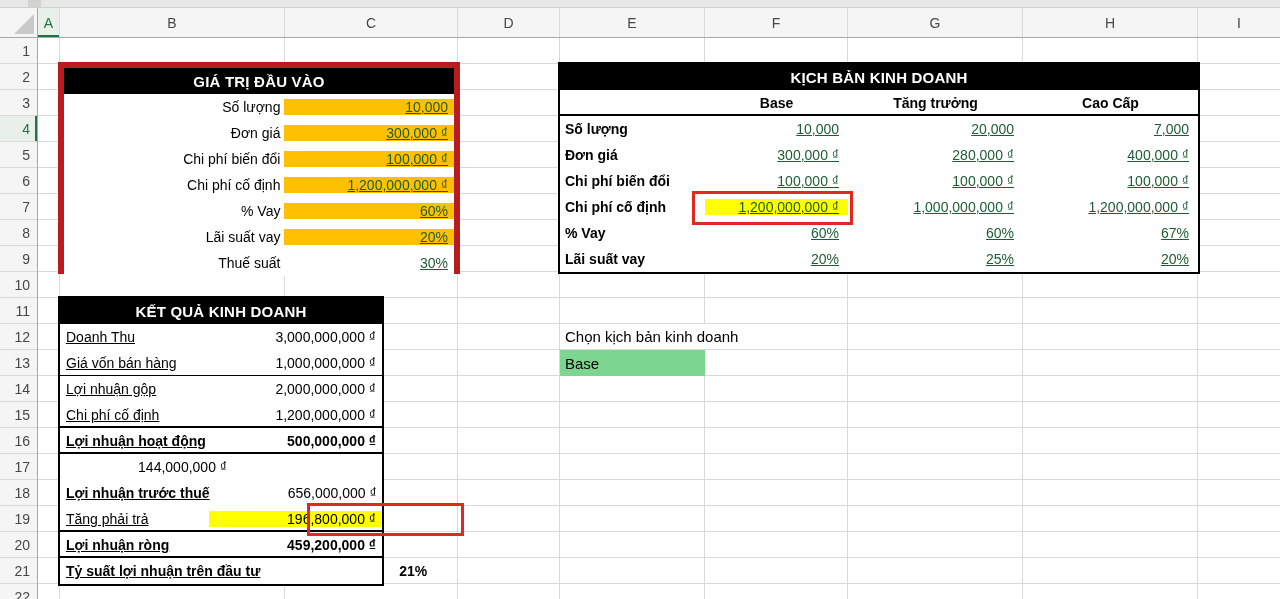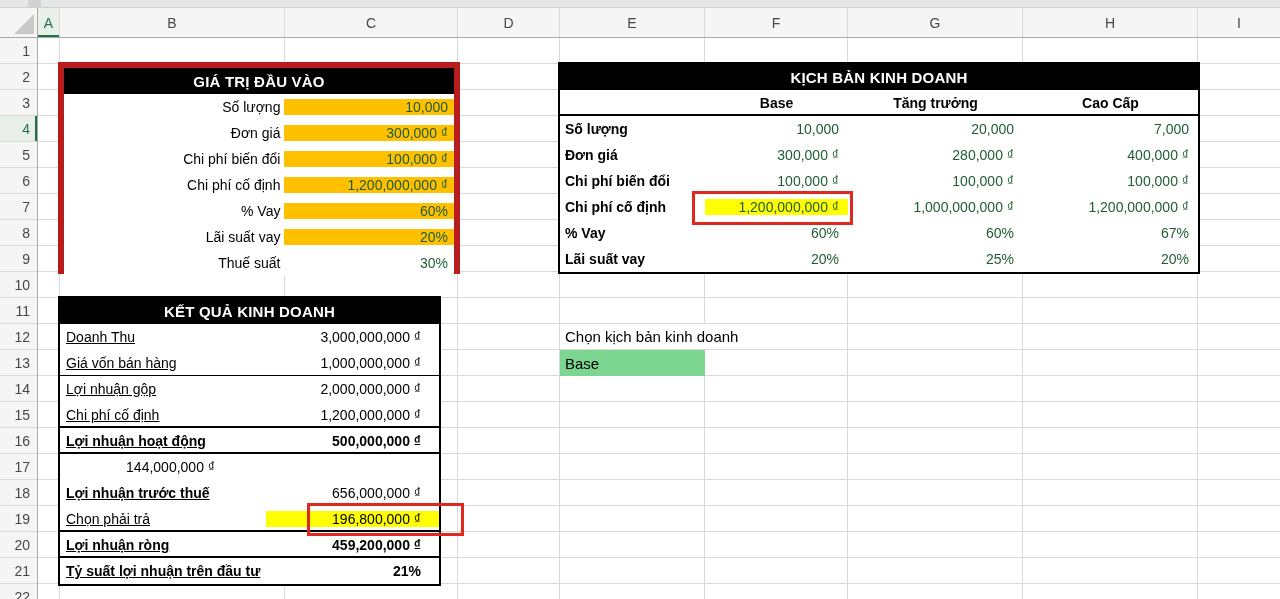--- a/index.html
+++ b/index.html
@@ -42,21 +42,21 @@
       linear-gradient(#d9d9d9,#d9d9d9),
       repeating-linear-gradient(to bottom, transparent 0px, transparent 25px, #d9d9d9 25px, #d9d9d9 26px);
     background-size:1px 100%,1px 100%,1px 100%,1px 100%,1px 100%,1px 100%,1px 100%,1px 100%,100% 100%;
     background-position:21px 0,246px 0,419px 0,521px 0,666px 0,809px 0,984px 0,1159px 0,0 0;
     background-repeat:no-repeat,no-repeat,no-repeat,no-repeat,no-repeat,no-repeat,no-repeat,no-repeat,repeat; }
 
   
   .band { height:26px; background:#000; color:#fff; font-weight:bold; font-size:15px;
           display:flex; align-items:center; justify-content:center; letter-spacing:.2px; }
   .xrow { display:flex; height:26px; align-items:center; font-size:14px; background:#fff; }
-  .green { color:#1e5c33; }
+  .green { color:#1e5c33;text-decoration:underline; }
 
   
   .t1 { position:absolute; left:58px; top:62px; width:402px; height:212px;
         border:6px solid #b91c1c; background:#fff; }
   .t1 .lab { width:225px; text-align:right; padding-right:4px; color:#000; white-space:nowrap; }
   .t1 .val { width:173px; text-align:right; padding-right:6px; white-space:nowrap; }
   .t1 .orange { background:#ffc000; }
 
   
   .t2 { position:absolute; left:558px; top:62px; width:642px; height:212px;
@@ -64,24 +64,24 @@
   .t2 .subhead { box-shadow:inset 0 -2px 0 #000; font-weight:bold; }
   .t2 .sh-lab { width:145px; }
   .t2 .sh { text-align:center; }
   .t2 .sh.c1 { width:143px; } .t2 .sh.c2 { width:175px; } .t2 .sh.c3 { width:175px; }
   .t2 .s-lab { width:145px; font-weight:bold; padding-left:5px; white-space:nowrap; }
   .t2 .s-val { text-align:right; padding-right:9px; white-space:nowrap; }
   .t2 .s-val.c1 { width:143px; } .t2 .s-val.c2 { width:175px; } .t2 .s-val.c3 { width:175px; }
   .t2 .yellow { background:#ffff00; }
 
   
-  .t3 { position:absolute; left:58px; top:296px; width:383px; height:290px;
+  .t3 { position:absolute; left:58px; top:296px; width:326px; height:290px;
         border:2px solid #000; background:#fff; }
   .t3 .r-lab { flex:1; padding-left:6px; white-space:nowrap; overflow:visible;text-decoration:underline; }
-  .t3 .r-val { width:173px; flex-shrink:0; text-align:right; padding-right:18px; white-space:nowrap; }
+  .t3 .r-val { width:173px; flex-shrink:0; text-align:right; padding-right:6px; white-space:nowrap; }
   .t3 .bold { font-weight:bold; }
   .t3 .sep1 { box-shadow:inset 0 -1px 0 #000; }
   .t3 .sep2 { box-shadow:inset 0 -2px 0 #000; }
   .t3 .yellow { background:#ffff00; }
 
   
   .redbox { position:absolute; border:3px solid #e0281e; background:transparent; z-index:6; }
   .redbox.a { left:692px; top:191px; width:161px; height:34px; }
   .redbox.b { left:307px; top:503px; width:157px; height:33px; }
 
@@ -243,21 +243,21 @@
       <div class="r-val bold">500,000,000 ₫</div>
     </div>
     <div class="xrow">
       <div class="r-val">144,000,000 ₫</div>
     </div>
     <div class="xrow">
       <div class="r-lab bold">Lợi nhuận trước thuế</div>
       <div class="r-val">656,000,000 ₫</div>
     </div>
     <div class="xrow sep2">
-      <div class="r-lab">Chọn phải trả</div>
+      <div class="r-lab">Tăng phải trả</div>
       <div class="r-val yellow">196,800,000 ₫</div>
     </div>
     <div class="xrow sep2">
       <div class="r-lab bold">Lợi nhuận ròng</div>
       <div class="r-val bold">459,200,000 ₫</div>
     </div>
     <div class="xrow">
       <div class="r-lab bold">Tỷ suất lợi nhuận trên đầu tư</div>
       <div class="r-val bold">21%</div>
     </div>

